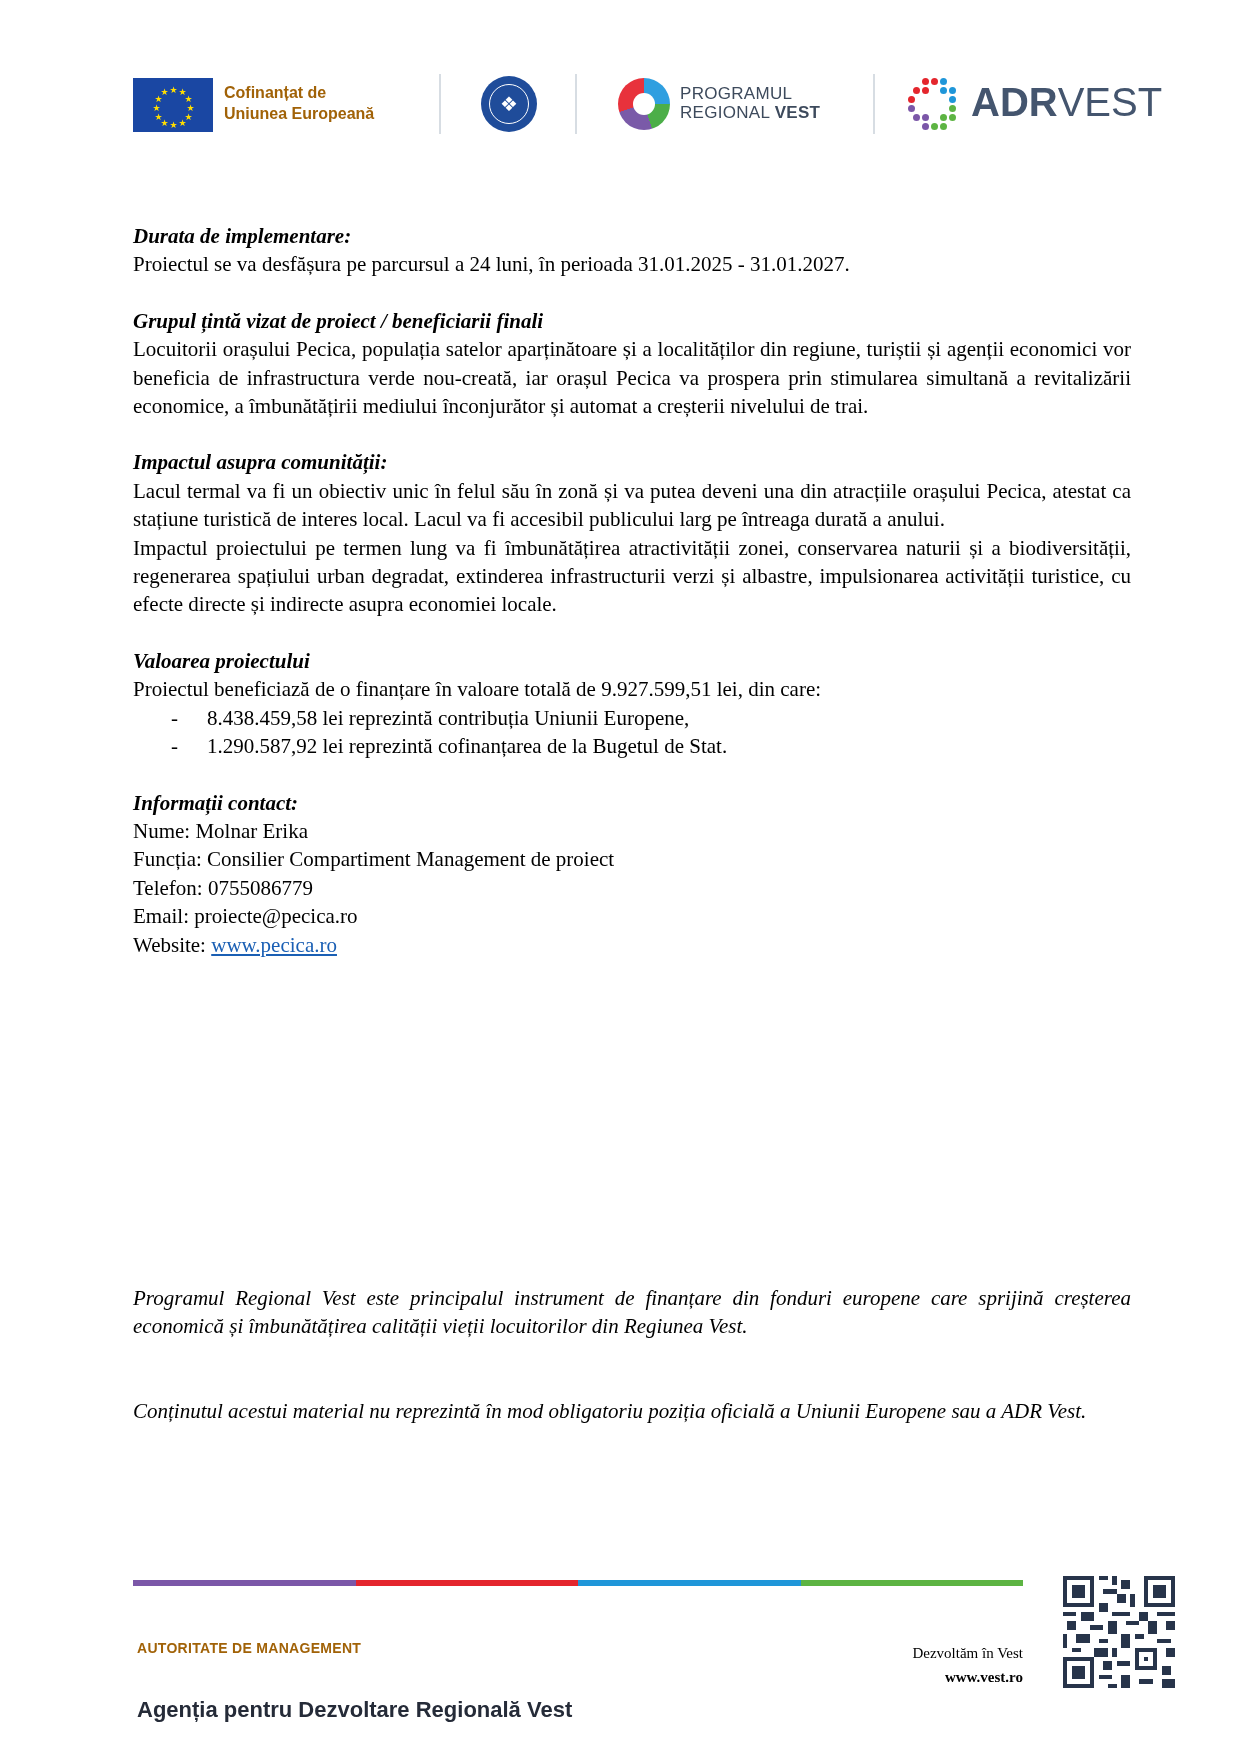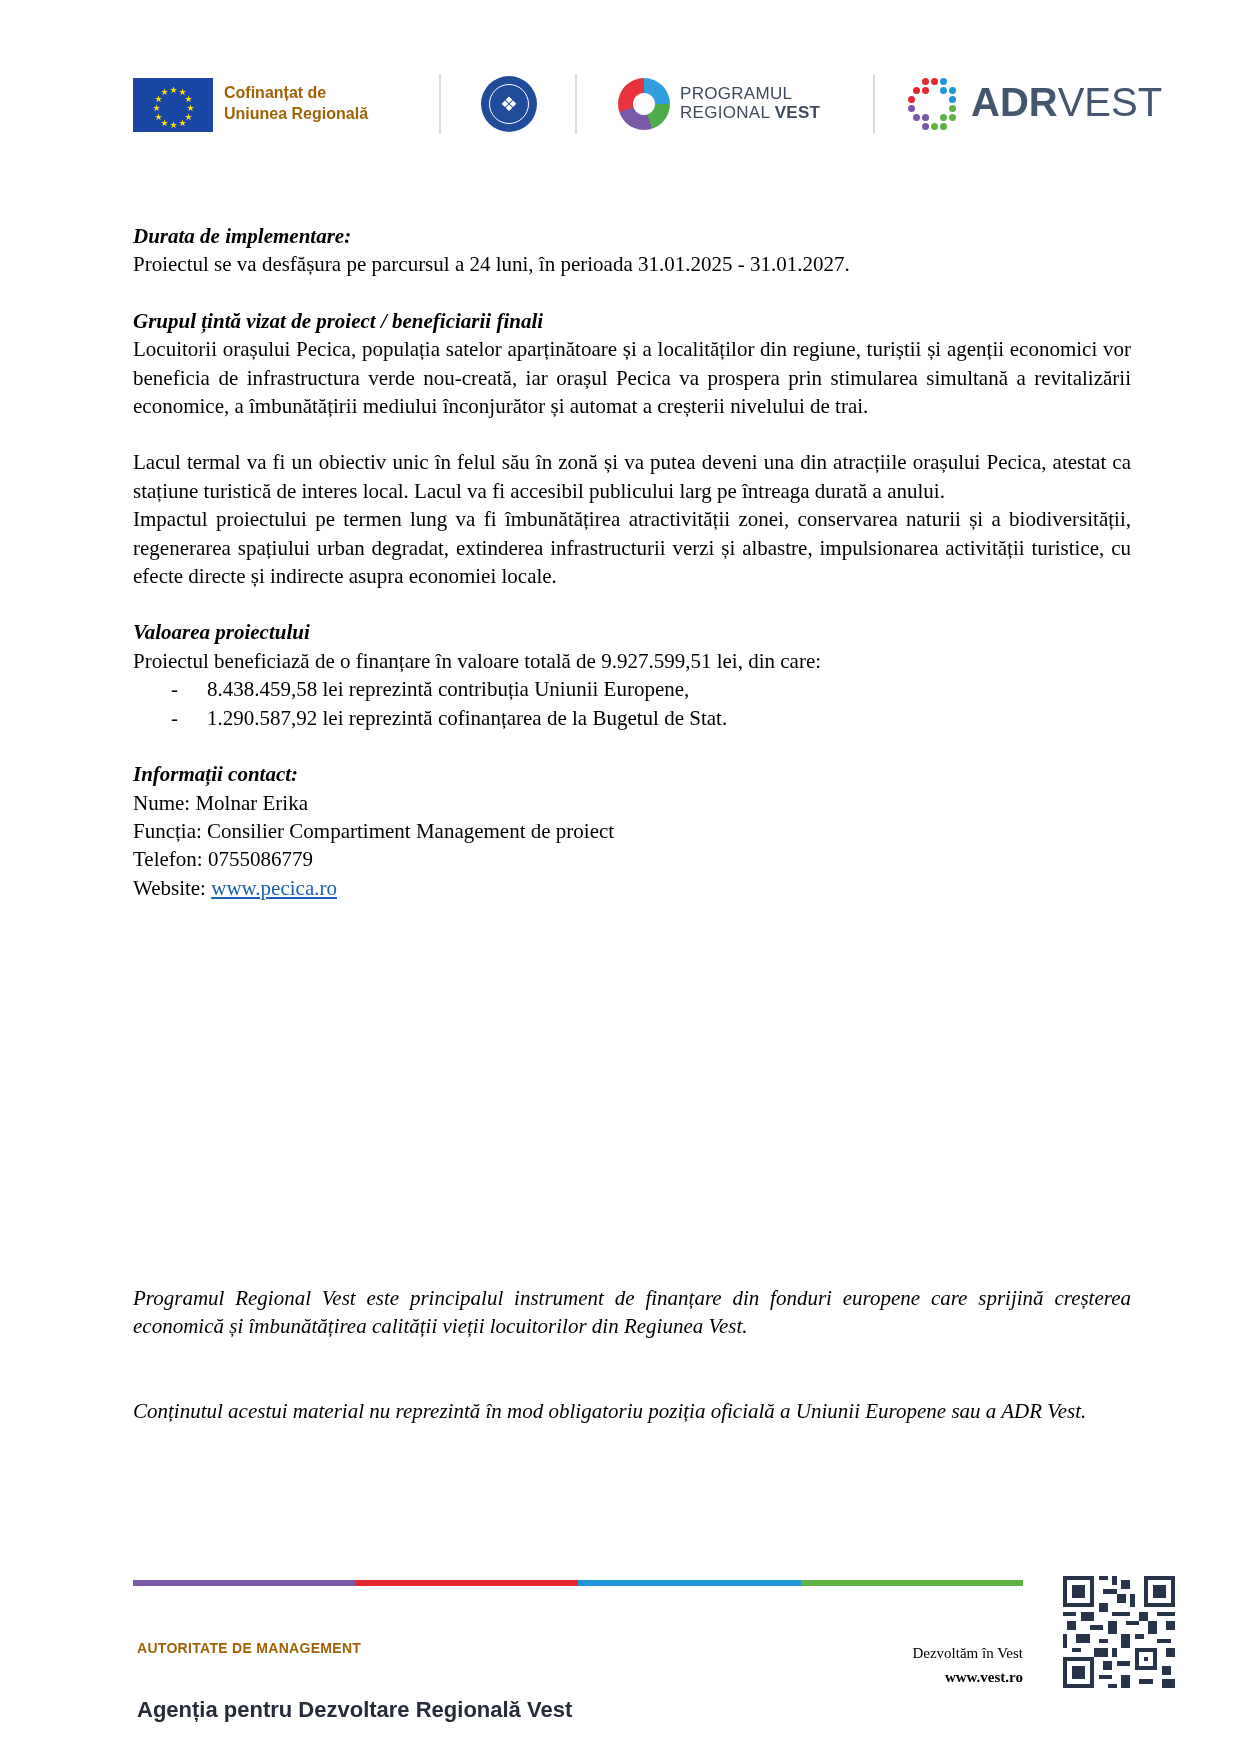--- a/index.html
+++ b/index.html
@@ -54,21 +54,21 @@
     <span class="star" style="left:45px;top:41px">★</span>
     <span class="star" style="left:36px;top:43px">★</span>
     <span class="star" style="left:27px;top:41px">★</span>
     <span class="star" style="left:21px;top:35px">★</span>
     <span class="star" style="left:19px;top:26px">★</span>
     <span class="star" style="left:21px;top:17px">★</span>
     <span class="star" style="left:27px;top:10px">★</span>
   </div>
   <div class="eu-text">
     <div>Cofinanțat de</div>
-    <div>Uniunea Regională</div>
+    <div>Uniunea Europeană</div>
   </div>
   <div class="vsep" style="left:306px"></div>
   <div class="gov-seal" title="GUVERNUL ROMÂNIEI">
     <div class="inner">❖</div>
   </div>
   <div class="vsep" style="left:442px"></div>
   <div class="prv-logo">
       <div class="hole"></div>
     </div>
   <div class="prv-text">
@@ -101,40 +101,42 @@
 
 <div class="body">
   <p class="h">Durata de implementare:</p>
   <p>Proiectul se va desfășura pe parcursul a 24 luni, în perioada 31.01.2025 - 31.01.2027.</p>
   <div class="gap"></div>
 
   <p class="h">Grupul țintă vizat de proiect / beneficiarii finali</p>
   <p>Locuitorii orașului Pecica, populația satelor aparținătoare și a localităților din regiune, turiștii și agenții economici vor beneficia de infrastructura verde nou-creată, iar orașul Pecica va prospera prin stimularea simultană a revitalizării economice, a îmbunătățirii mediului înconjurător și automat a creșterii nivelului de trai.</p>
   <div class="gap"></div>
 
+  <p class="h">Impactul asupra comunității:</p>
   <p>Lacul termal va fi un obiectiv unic în felul său în zonă și va putea deveni una din atracțiile orașului Pecica, atestat ca stațiune turistică de interes local. Lacul va fi accesibil publicului larg pe întreaga durată a anului.</p>
   <p>Impactul proiectului pe termen lung va fi îmbunătățirea atractivității zonei, conservarea naturii și a biodiversității, regenerarea spațiului urban degradat, extinderea infrastructurii verzi și albastre, impulsionarea activității turistice, cu efecte directe și indirecte asupra economiei locale.</p>
   <div class="gap"></div>
 
   <p class="h">Valoarea proiectului</p>
   <p>Proiectul beneficiază de o finanțare în valoare totală de 9.927.599,51 lei, din care:</p>
   <div class="bullet">
     <span class="dash">-</span>
     <span>8.438.459,58 lei reprezintă contribuția Uniunii Europene,</span>
   </div>
   <div class="bullet">
     <span class="dash">-</span>
     <span>1.290.587,92 lei reprezintă cofinanțarea de la Bugetul de Stat.</span>
   </div>
   <div class="gap"></div>
 
   <p class="h">Informații contact:</p>
   <p>Nume: Molnar Erika</p>
   <p>Funcția: Consilier Compartiment Management de proiect</p>
   <p>Telefon: 0755086779</p>
+  <p>Email: proiecte@pecica.ro</p>
   <p><span>Website: </span><a class="link">www.pecica.ro</a></p>
 </div>
 
 <div class="disclaimer">
   <p>Programul Regional Vest este principalul instrument de finanțare din fonduri europene care sprijină creșterea economică și îmbunătățirea calității vieții locuitorilor din Regiunea Vest.</p>
   <div class="gap"></div>
   <div class="gap"></div>
   <p>Conținutul acestui material nu reprezintă în mod obligatoriu poziția oficială a Uniunii Europene sau a ADR Vest.</p>
 </div>
 

